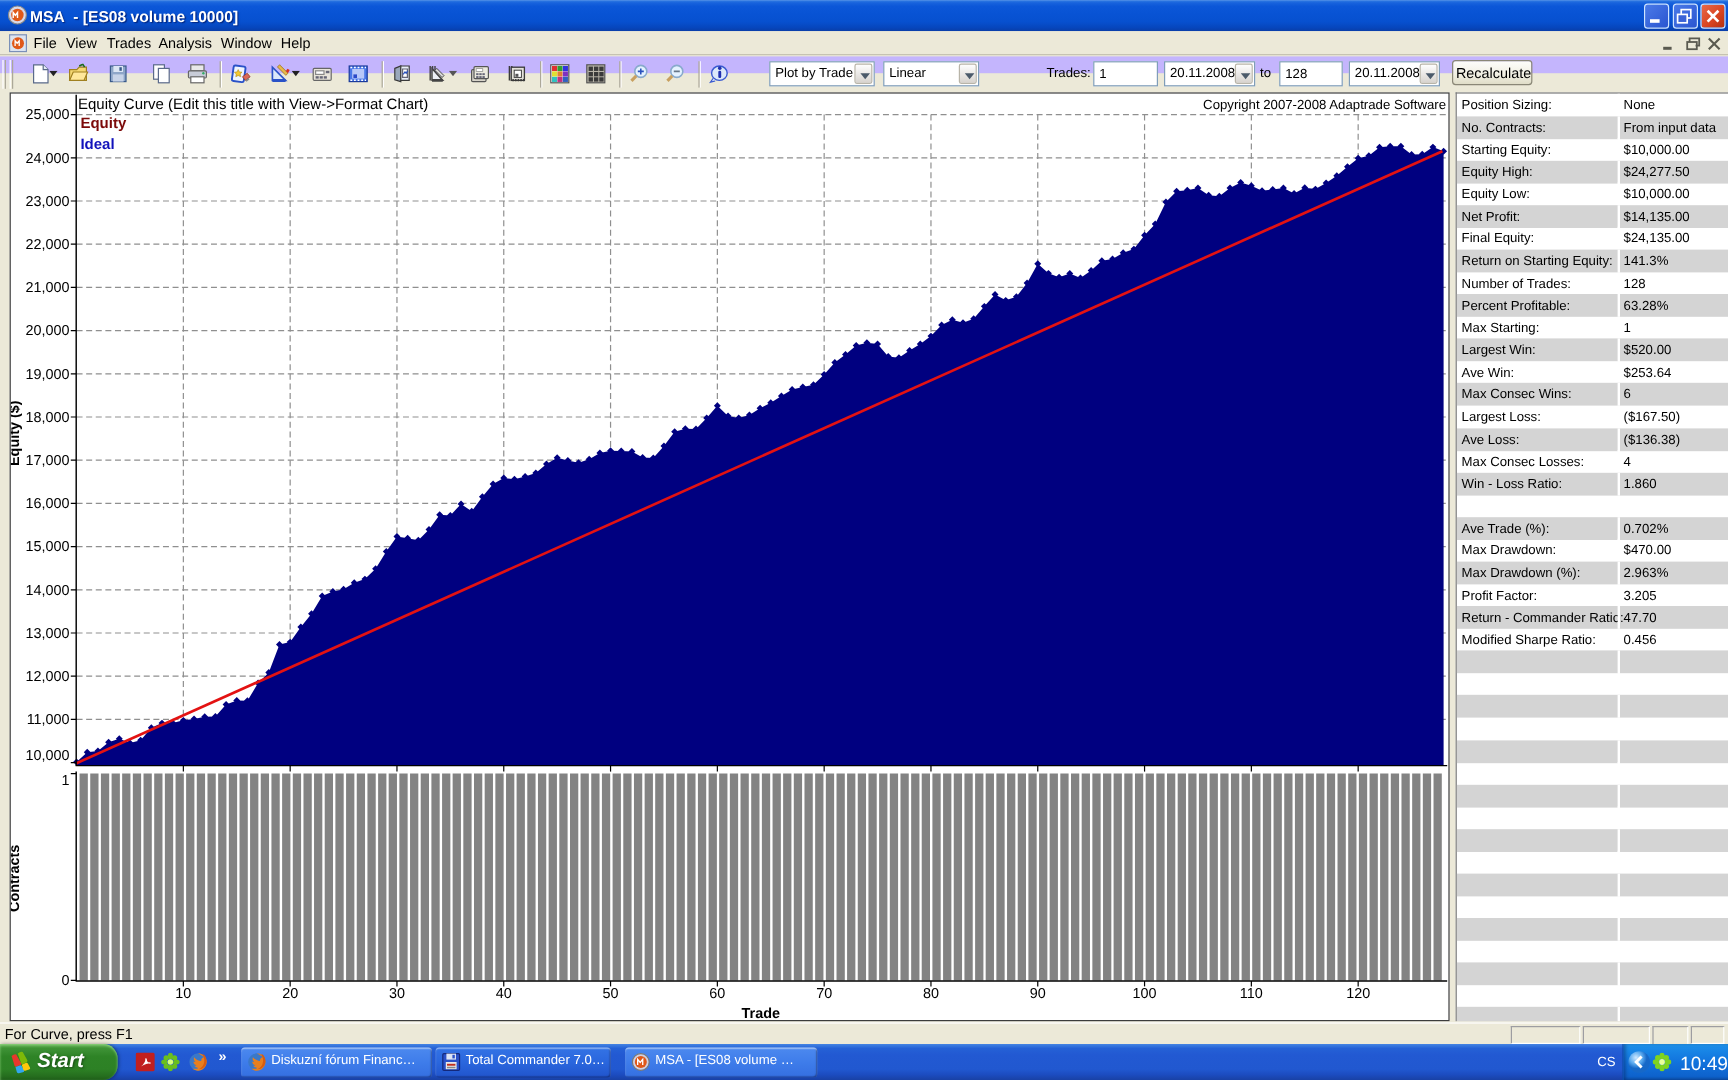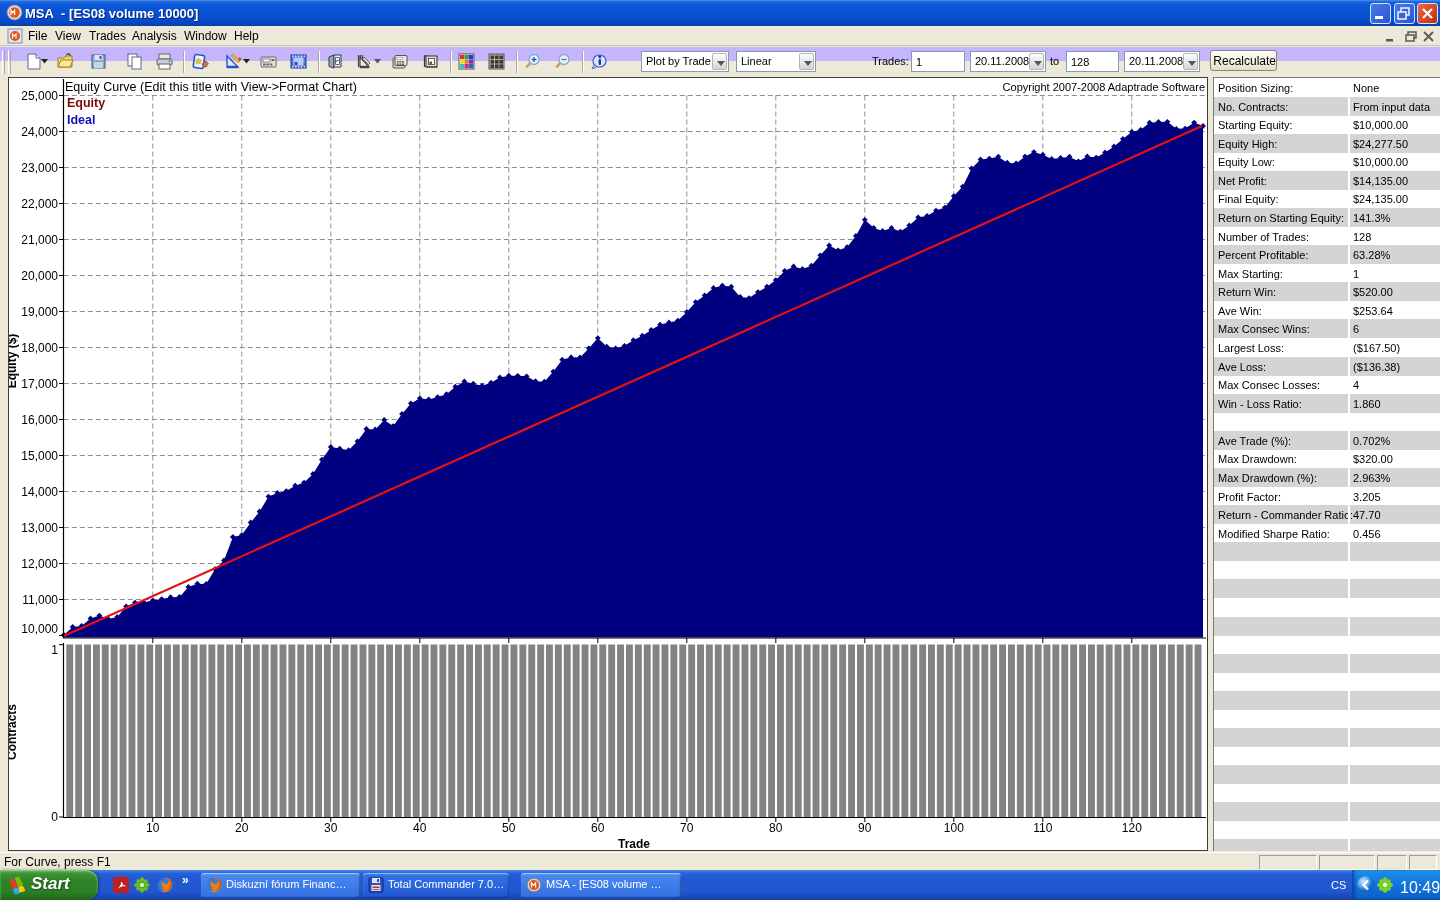--- a/index.html
+++ b/index.html
@@ -427,21 +427,21 @@
         <span class="lab">Percent Profitable:</span>
         <span class="vd"></span>
         <span class="val">63.28%</span>
       </div>
 <div class="srow" style="top:185.7px">
         <span class="lab">Max Starting:</span>
         <span class="vd"></span>
         <span class="val">1</span>
       </div>
 <div class="srow g" style="top:204.3px">
-        <span class="lab">Return Win:</span>
+        <span class="lab">Largest Win:</span>
         <span class="vd"></span>
         <span class="val">$520.00</span>
       </div>
 <div class="srow" style="top:222.8px">
         <span class="lab">Ave Win:</span>
         <span class="vd"></span>
         <span class="val">$253.64</span>
       </div>
 <div class="srow g" style="top:241.4px">
         <span class="lab">Max Consec Wins:</span>
@@ -474,21 +474,21 @@
         <span class="val">$208.27</span>
       </div>
 <div class="srow g" style="top:352.8px">
         <span class="lab">Ave Trade (%):</span>
         <span class="vd"></span>
         <span class="val">0.702%</span>
       </div>
 <div class="srow" style="top:371.4px">
         <span class="lab">Max Drawdown:</span>
         <span class="vd"></span>
-        <span class="val">$320.00</span>
+        <span class="val">$470.00</span>
       </div>
 <div class="srow g" style="top:390.0px">
         <span class="lab">Max Drawdown (%):</span>
         <span class="vd"></span>
         <span class="val">2.963%</span>
       </div>
 <div class="srow" style="top:408.5px">
         <span class="lab">Profit Factor:</span>
         <span class="vd"></span>
         <span class="val">3.205</span>

